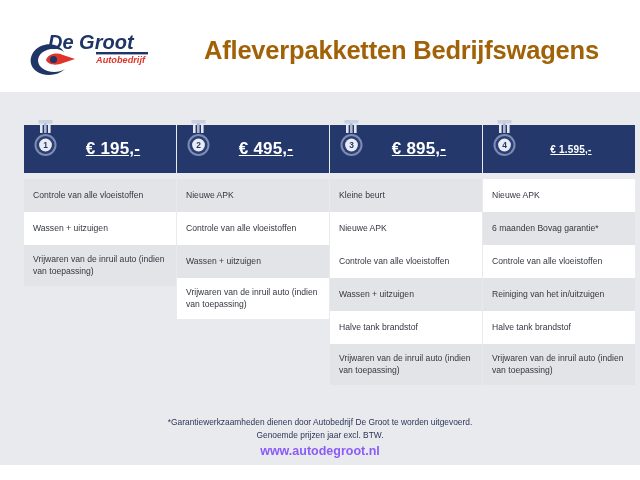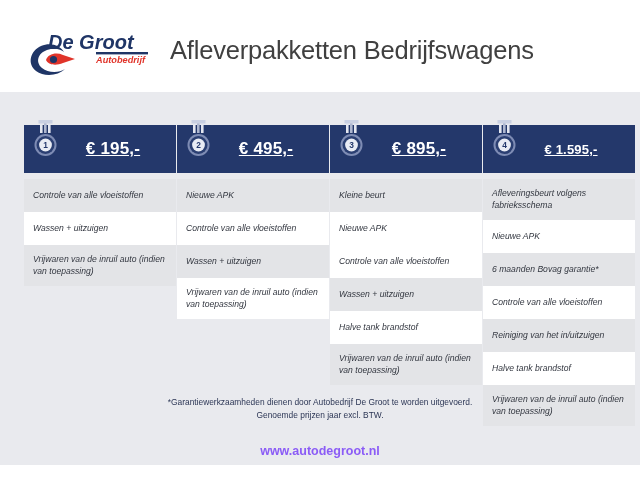--- a/index.html
+++ b/index.html
@@ -26,24 +26,24 @@
   }
   .logo-wrap {
     position: absolute;
     left: 22px; top: 28px;
     width: 148px; height: 52px;
   }
   .logo-svg { display: block; }
 
   .page-title {
     position: absolute;
-    left: 170px; top: 36px;
+    left: 204px; top: 36px;
     font-size: 25.5px;
-    font-weight: 400;
-    color: #404040;
+    font-weight: 700;
+    color: #a16207;
     letter-spacing: -0.2px;
     white-space: nowrap;
   }
 
   
   .body-panel {
     position: absolute;
     left: 0; top: 92px;
     width: 640px; height: 373px;
     background: #E9EAEE;
@@ -87,44 +87,43 @@
   }
   .price-label {
     font-size: 17px;
     font-weight: bold;
     color: #ffffff;
     letter-spacing: 0.2px;
     padding-left: 26px;
     white-space: nowrap;
     text-decoration: underline;
   }
-  .col-4 .price-label { font-size: 13px; padding-left: 24px; }
+  .col-4 .price-label { font-size: 10px; padding-left: 24px; }
 
   .feature-list {
     margin-top: 6px;
     background: #ffffff;
     padding: 0;
-    font-style: italic;
   }
   .feature {
     font-size: 8.6px;
     line-height: 11.6px;
     color: #333740;
     padding: 9px 9px 9px 9px;
     background: #ffffff;
     min-height: 33px;
     display: flex;
     align-items: center;
   }
   .feature.alt { background: #E3E4E7; }
 
   
   .fineprint {
     position: absolute;
-    left: 0; top: 396px;
+    left: 0; top: 416px;
     width: 640px;
     text-align: center;
     font-size: 8.4px;
     line-height: 13.2px;
     color: #2C3655;
   }
   .site {
     position: absolute;
     left: 0; top: 444px;
     width: 640px;
@@ -240,21 +239,20 @@
           <rect x="17" y="0" width="2.6" height="13" fill="#E4E7F0"></rect>
           <rect x="7.5" y="0" width="14" height="3.5" fill="#C9D0E2"></rect>
           <circle cx="14.5" cy="25" r="11" fill="#7E8CB4"></circle>
           <circle cx="14.5" cy="25" r="9" fill="#2B3F72"></circle>
           <circle cx="14.5" cy="25" r="6.4" fill="#E9ECF4"></circle>
           <text x="14.5" y="28.4" text-anchor="middle" font-family="'Liberation Sans', sans-serif" font-size="8.4" font-weight="bold" fill="#24386B">4</text>
         </svg>
         <span class="price-label">€ 1.595,-</span>
       </div>
       <div class="feature-list">
-        <div class="feature alt">Afleveringsbeurt volgens fabrieksschema</div>
         <div class="feature">Nieuwe APK</div>
         <div class="feature alt">6 maanden Bovag garantie*</div>
         <div class="feature">Controle van alle vloeistoffen</div>
         <div class="feature alt">Reiniging van het in/uitzuigen</div>
         <div class="feature">Halve tank brandstof</div>
         <div class="feature alt">Vrijwaren van de inruil auto (indien van toepassing)</div>
       </div>
     </div>
 
   </div>

